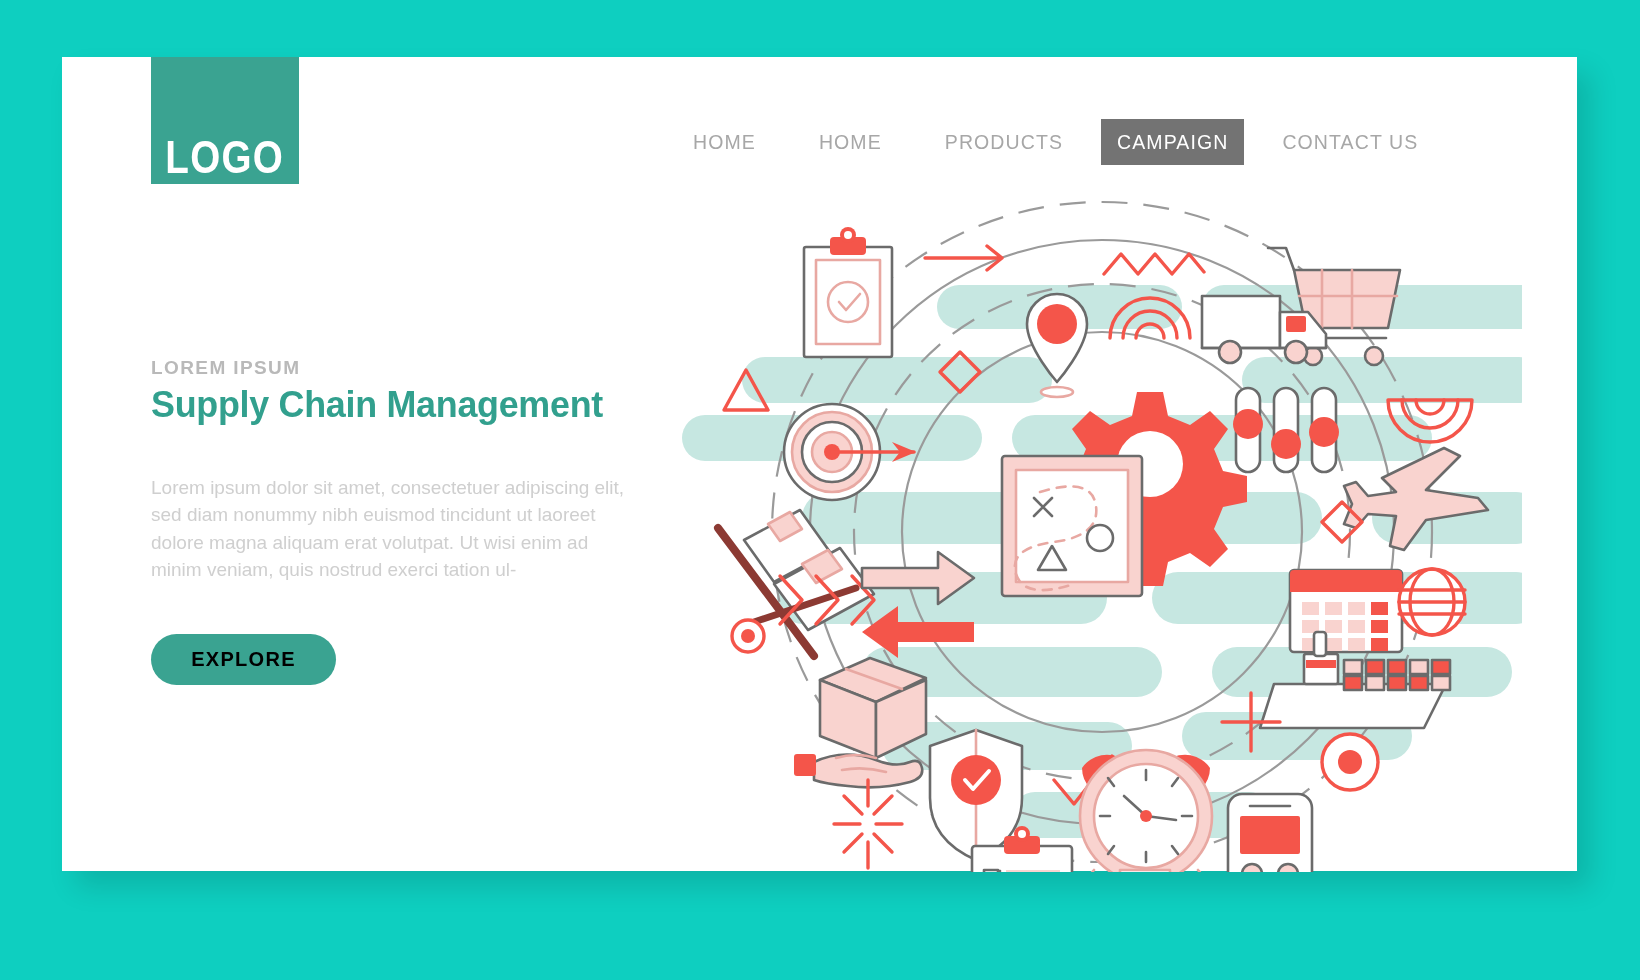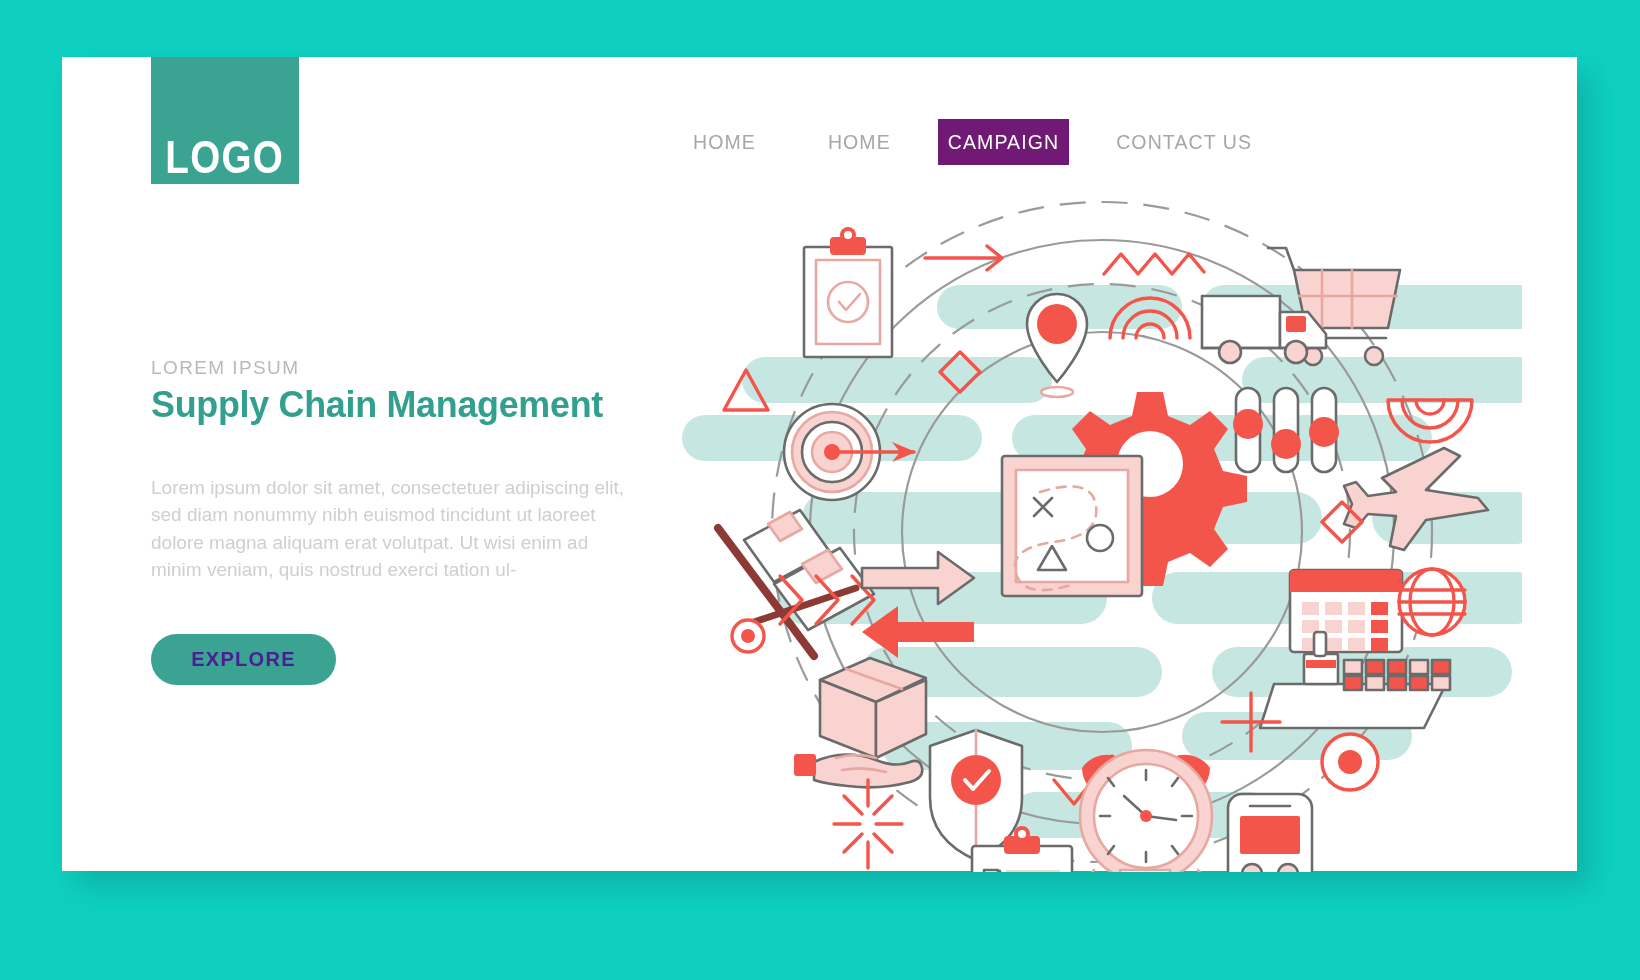--- a/index.html
+++ b/index.html
@@ -34,46 +34,46 @@
     font-weight: bold;
     letter-spacing: 1.5px;
     font-family: "Liberation Sans Narrow", "Liberation Sans", sans-serif;
     transform: scaleX(0.84);
   }
 
   .nav {
     position: absolute;
     left: 600px; top: 62px;
     height: 46px;
-    display: flex; align-items: center; gap: 10px;
+    display: flex; align-items: center; gap: 1px;
   }
   .nav-item {
     color: #a7a7a7;
     font-size: 19.5px;
     letter-spacing: 1.1px;
     padding: 0 31px;
     line-height: 46px;
     white-space: nowrap;
     cursor: pointer;
     font-family: "Liberation Sans Narrow", "Liberation Sans", sans-serif;
   }
   .nav-item.active {
-    background: #701a75;
+    background: #737373;
     color: #ffffff;
-    padding: 0 10px;
+    padding: 0 16px;
     margin: 0 6px;
   }
 
   
   .hero-text { position: absolute; left: 89px; top: 300px; width: 510px; }
   .eyebrow {
     color: #b9b9b9;
     font-size: 19px;
     letter-spacing: 1.4px;
-    font-weight: normal;
+    font-weight: bold;
     font-family: "Liberation Sans Narrow", "Liberation Sans", sans-serif;
     margin-bottom: 6px;
   }
   .headline {
     color: #32a08e;
     font-size: 37px;
     font-weight: bold;
     letter-spacing: -0.3px;
     line-height: 1.1;
     font-family: "Liberation Sans Narrow", "Liberation Sans", sans-serif;
@@ -87,21 +87,21 @@
     line-height: 1.45;
     width: 475px;
   }
   .explore-btn {
     margin-top: 50px;
     display: inline-flex;
     align-items: center; justify-content: center;
     width: 185px; height: 51px;
     background: #3aa391;
     border: none; border-radius: 26px;
-    color: #4c1d95;
+    color: #000000;
     font-size: 20px;
     font-weight: bold;
     letter-spacing: 1.3px;
     cursor: pointer;
     font-family: "Liberation Sans Narrow", "Liberation Sans", sans-serif;
   }
 
   
   .illustration {
     position: absolute;
@@ -117,20 +117,21 @@
 
   <div class="card">
 
     <div class="logo-box">
       <span class="logo-text">LOGO</span>
     </div>
 
     <nav class="nav">
       <a class="nav-item">HOME</a>
       <a class="nav-item">HOME</a>
+      <a class="nav-item">PRODUCTS</a>
       <a class="nav-item active">CAMPAIGN</a>
       <a class="nav-item">CONTACT US</a>
     </nav>
 
     <div class="hero-text">
       <div class="eyebrow">LOREM IPSUM</div>
       <h1 class="headline">Supply Chain Management</h1>
       <p class="paragraph">Lorem ipsum dolor sit amet, consectetuer adipiscing elit, sed diam nonummy nibh euismod tincidunt ut laoreet dolore magna aliquam erat volutpat. Ut wisi enim ad minim veniam, quis nostrud exerci tation ul-</p>
       <button class="explore-btn">EXPLORE</button>
     </div>

